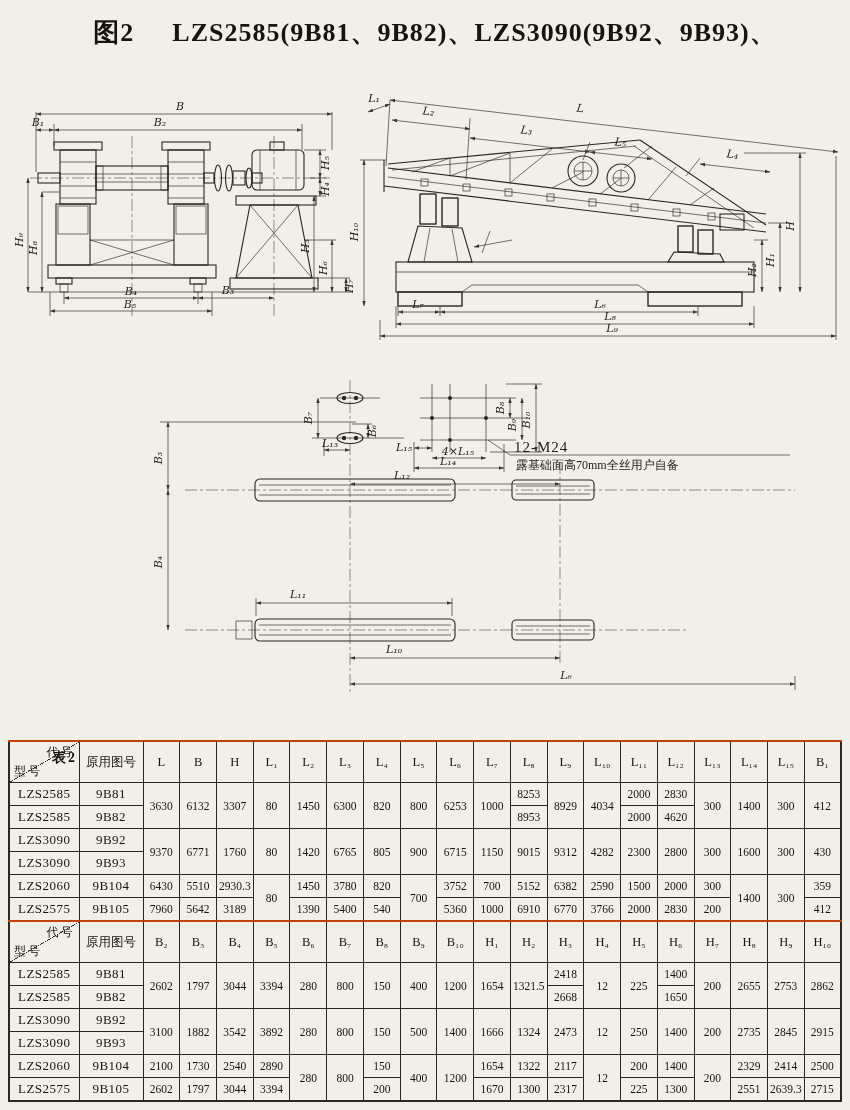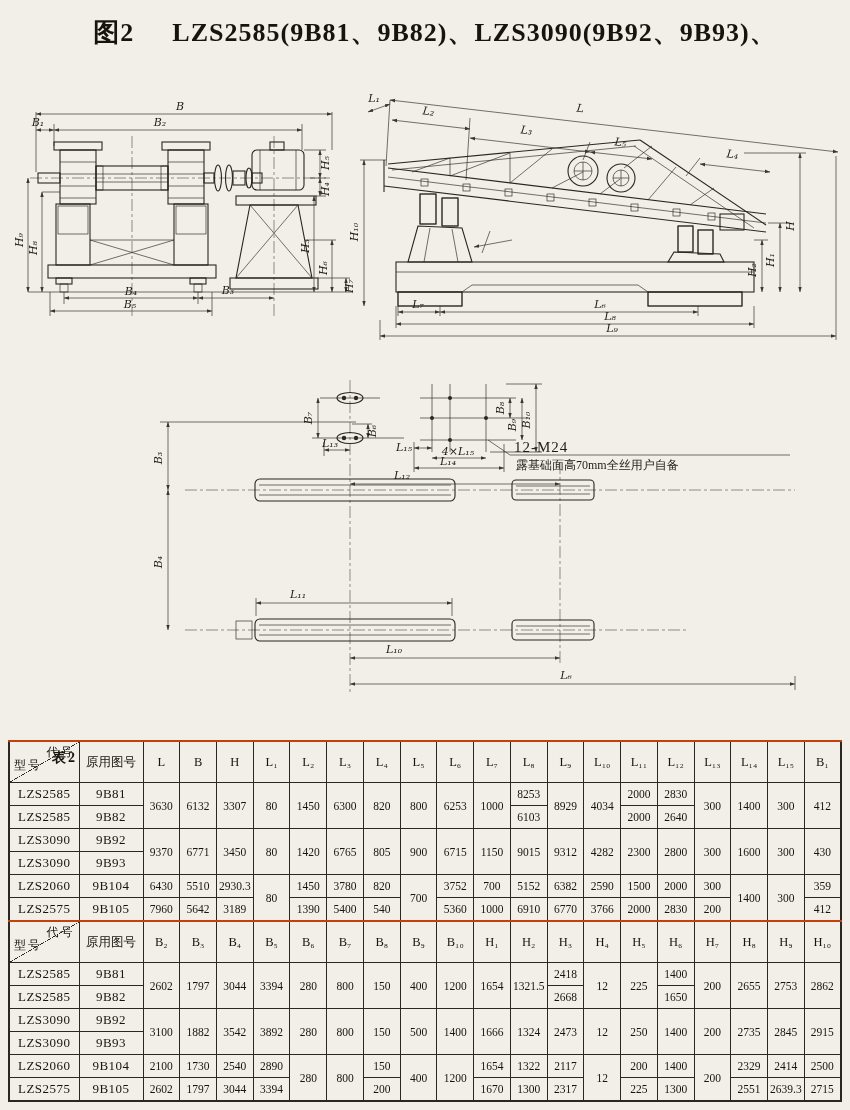--- a/index.html
+++ b/index.html
@@ -15,21 +15,21 @@
   
   #tbl-wrap{position:absolute;top:740px;left:8px;width:834px;}
   table{border-collapse:collapse;width:834px;table-layout:fixed;}
   td{border:1px solid #2b2721;text-align:center;vertical-align:middle;
      font-size:11.5px;height:22px;padding:0;overflow:hidden;white-space:nowrap;}
   tr.hrow td{height:40px;font-size:12.5px;}
   td.model,td.dwg{font-size:13px;letter-spacing:0.5px;}
   td.diag{position:relative;
      background:linear-gradient(to bottom right,transparent 49.6%,#2b2721 49.6%,#2b2721 50.5%,transparent 50.5%);}
   td.diag .ct{position:absolute;top:2px;right:4px;font-size:12px;letter-spacing:2px;}
-  td.diag .cb{position:absolute;bottom:8px;left:4px;font-size:12px;letter-spacing:2px;}
+  td.diag .cb{position:absolute;bottom:2px;left:4px;font-size:12px;letter-spacing:2px;}
   table{border:2px solid #2b2721;}
   tr.hrow{border-top:2px solid #c2410c;}
   
   #drawing{position:absolute;top:88px;left:0;}
   .ol{fill:none;stroke:#2a2620;stroke-width:1.1;}
   .tl{fill:none;stroke:#2a2620;stroke-width:0.65;}
   .dim{fill:none;stroke:#3a362e;stroke-width:0.7;}
   .cl{fill:none;stroke:#4a463c;stroke-width:0.6;stroke-dasharray:12 3 3 3;}
   .dimtext{font:italic 11px "DejaVu Serif","DejaVu Sans",serif;fill:#201c15;}
   .notetext{font:12px "Liberation Serif","DejaVu Serif",serif;fill:#201c15;}
@@ -415,30 +415,30 @@
             <td>2000</td>
             <td>2830</td>
             <td rowspan="2">300</td>
             <td rowspan="2">1400</td>
             <td rowspan="2">300</td>
             <td rowspan="2">412</td>
           </tr>
           <tr>
             <td class="model">LZS2585</td>
             <td class="dwg">9B82</td>
-            <td>6103</td>
+            <td>8953</td>
             <td>2000</td>
-            <td>2640</td>
+            <td>4620</td>
           </tr>
           <tr>
             <td class="model">LZS3090</td>
             <td class="dwg">9B92</td>
             <td rowspan="2">9370</td>
             <td rowspan="2">6771</td>
-            <td rowspan="2">3450</td>
+            <td rowspan="2">1760</td>
             <td rowspan="2">80</td>
             <td rowspan="2">1420</td>
             <td rowspan="2">6765</td>
             <td rowspan="2">805</td>
             <td rowspan="2">900</td>
             <td rowspan="2">6715</td>
             <td rowspan="2">1150</td>
             <td rowspan="2">9015</td>
             <td rowspan="2">9312</td>
             <td rowspan="2">4282</td>

